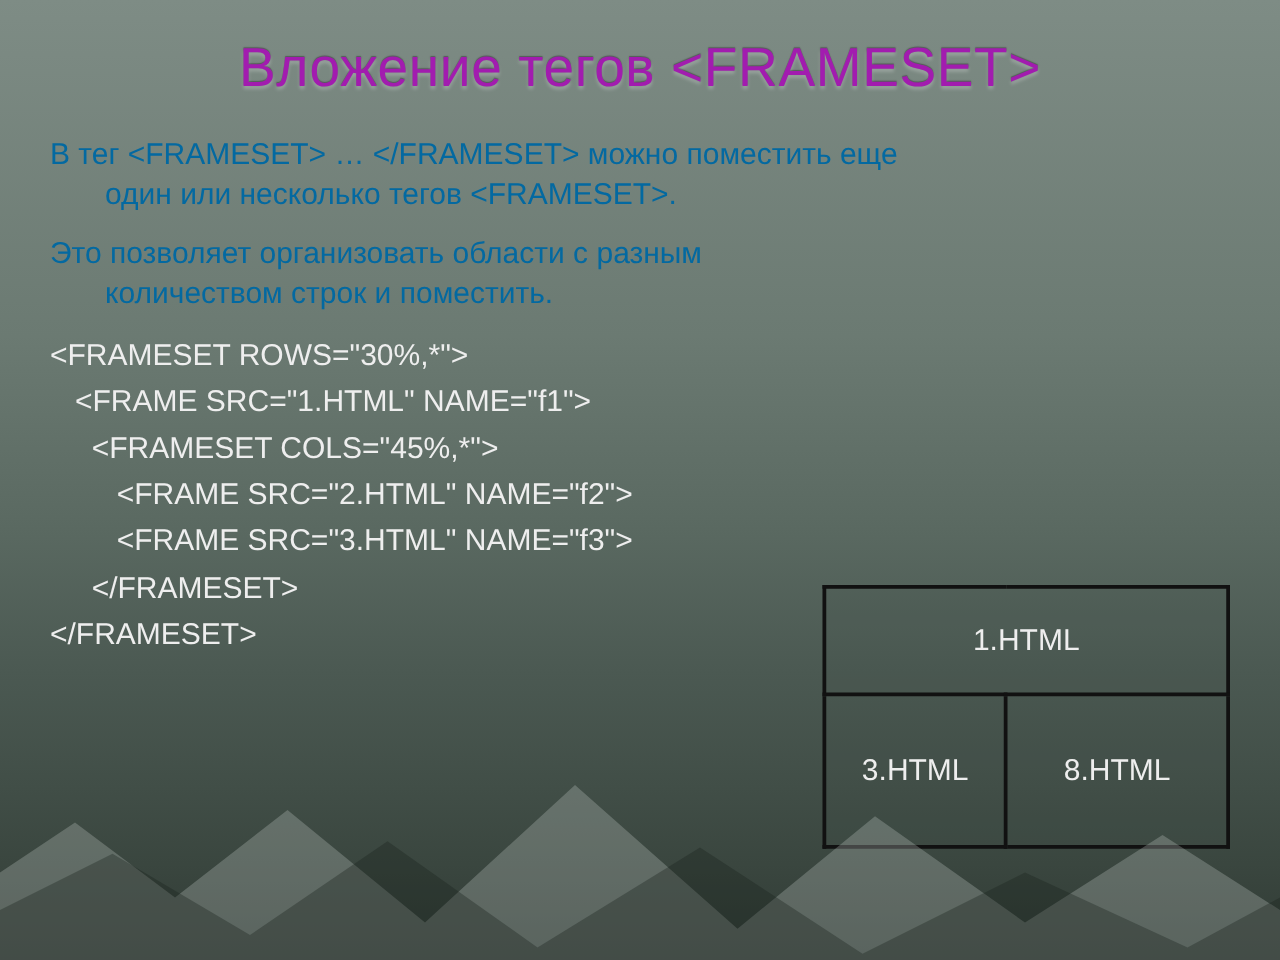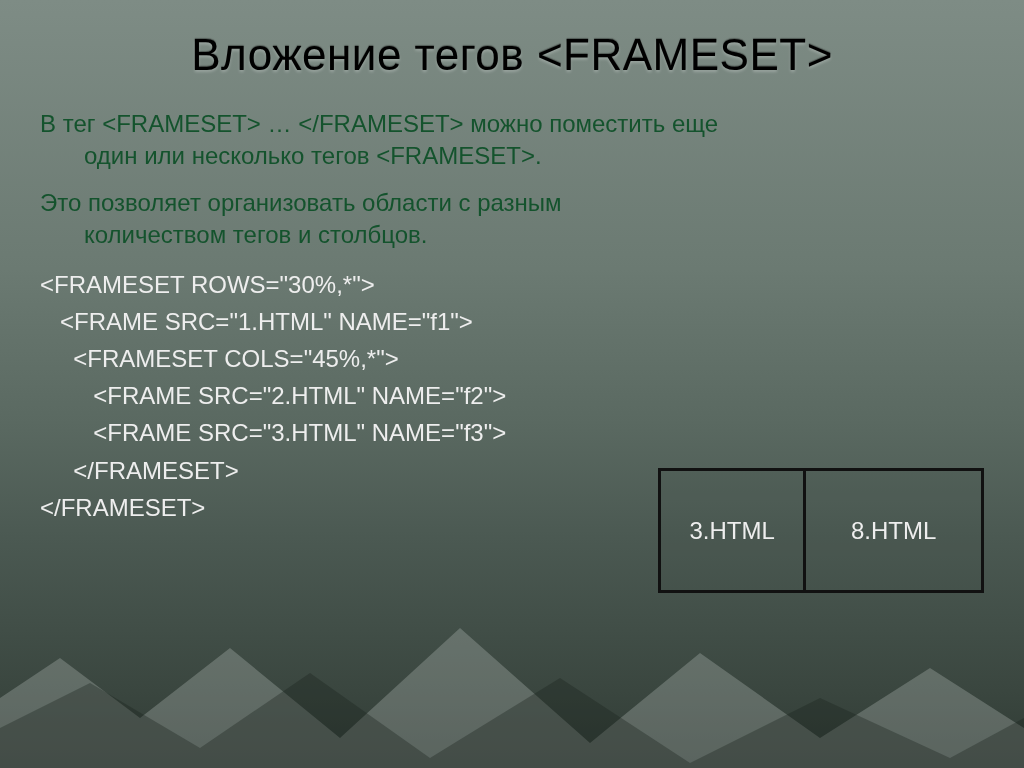--- a/index.html
+++ b/index.html
@@ -18,36 +18,36 @@
     left: 0; right: 0; bottom: 0;
     height: 180px;
     pointer-events: none;
   }
   .mountains svg { width: 100%; height: 100%; display: block; }
 
   .title {
     text-align: center;
     font-size: 44px;
     font-weight: 400;
-    color: #000000;
+    color: #a21caf;
     text-shadow: 0 2px 3px rgba(255,255,255,0.25), 0 -1px 1px rgba(0,0,0,0.35);
     padding-top: 30px;
     padding-bottom: 28px;
     letter-spacing: 0.5px;
   }
 
   .content {
     position: relative;
     padding: 0 40px;
   }
 
   .para {
     font-size: 24px;
     line-height: 1.35;
-    color: #14532d;
+    color: #0369a1;
     margin-bottom: 14px;
     padding-left: 0;
   }
   .para .indent { padding-left: 44px; display: block; }
 
   .code-block {
     font-size: 24px;
     line-height: 1.55;
     color: #eeeeee;
   }
@@ -81,36 +81,39 @@
 
 <div class="content">
 
   <div class="para">
     <span>В тег &lt;FRAMESET&gt; … &lt;/FRAMESET&gt; можно поместить еще</span><br>
     <span class="indent">один или несколько тегов &lt;FRAMESET&gt;.</span>
   </div>
 
   <div class="para">
     <span>Это позволяет организовать области с разным</span><br>
-    <span class="indent">количеством тегов и столбцов.</span>
+    <span class="indent">количеством строк и поместить.</span>
   </div>
 
   <div class="code-block">
     <div class="code-line">&lt;FRAMESET ROWS="30%,*"&gt;</div>
     <div class="code-line">   &lt;FRAME SRC="1.HTML" NAME="f1"&gt;</div>
     <div class="code-line">     &lt;FRAMESET COLS="45%,*"&gt;</div>
     <div class="code-line">        &lt;FRAME SRC="2.HTML" NAME="f2"&gt;</div>
     <div class="code-line">        &lt;FRAME SRC="3.HTML" NAME="f3"&gt;</div>
     <div class="code-line">     &lt;/FRAMESET&gt;</div>
     <div class="code-line">&lt;/FRAMESET&gt;</div>
   </div>
 
   <div class="diagram">
     <table>
       <tbody>
+          <tr class="r1">
+        <td colspan="2">1.HTML</td>
+      </tr>
       <tr class="r2">
         <td style="width:45%">3.HTML</td>
         <td>8.HTML</td>
       </tr>
     </tbody>
       </table>
   </div>
 
 </div>
 

